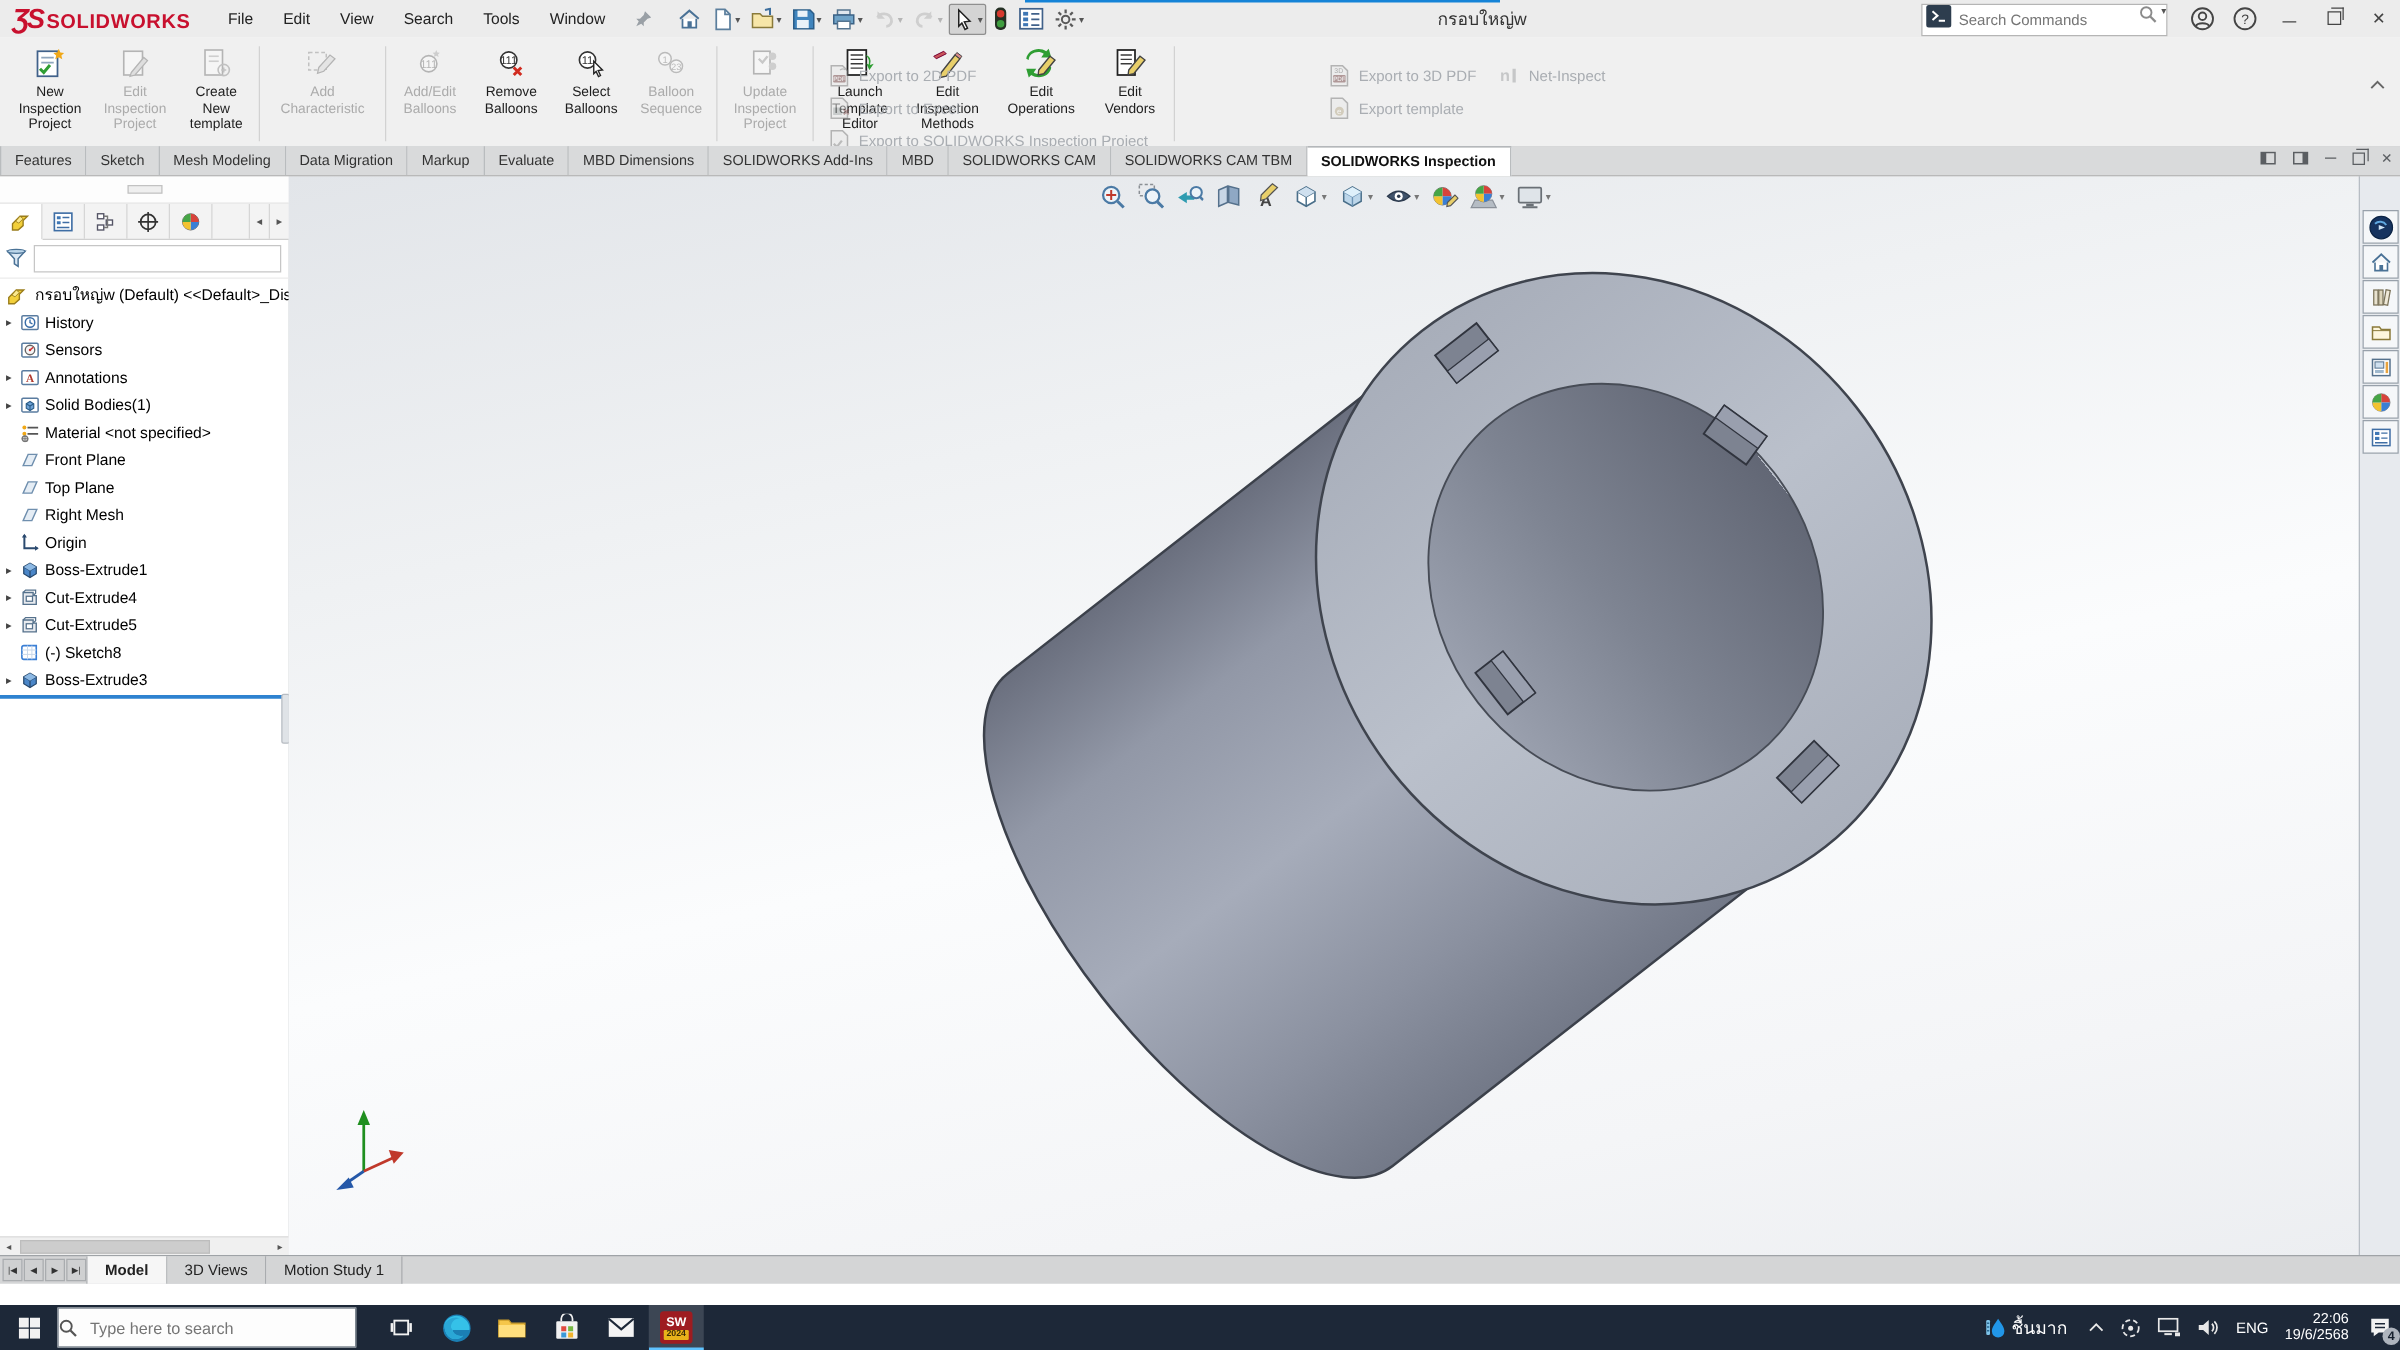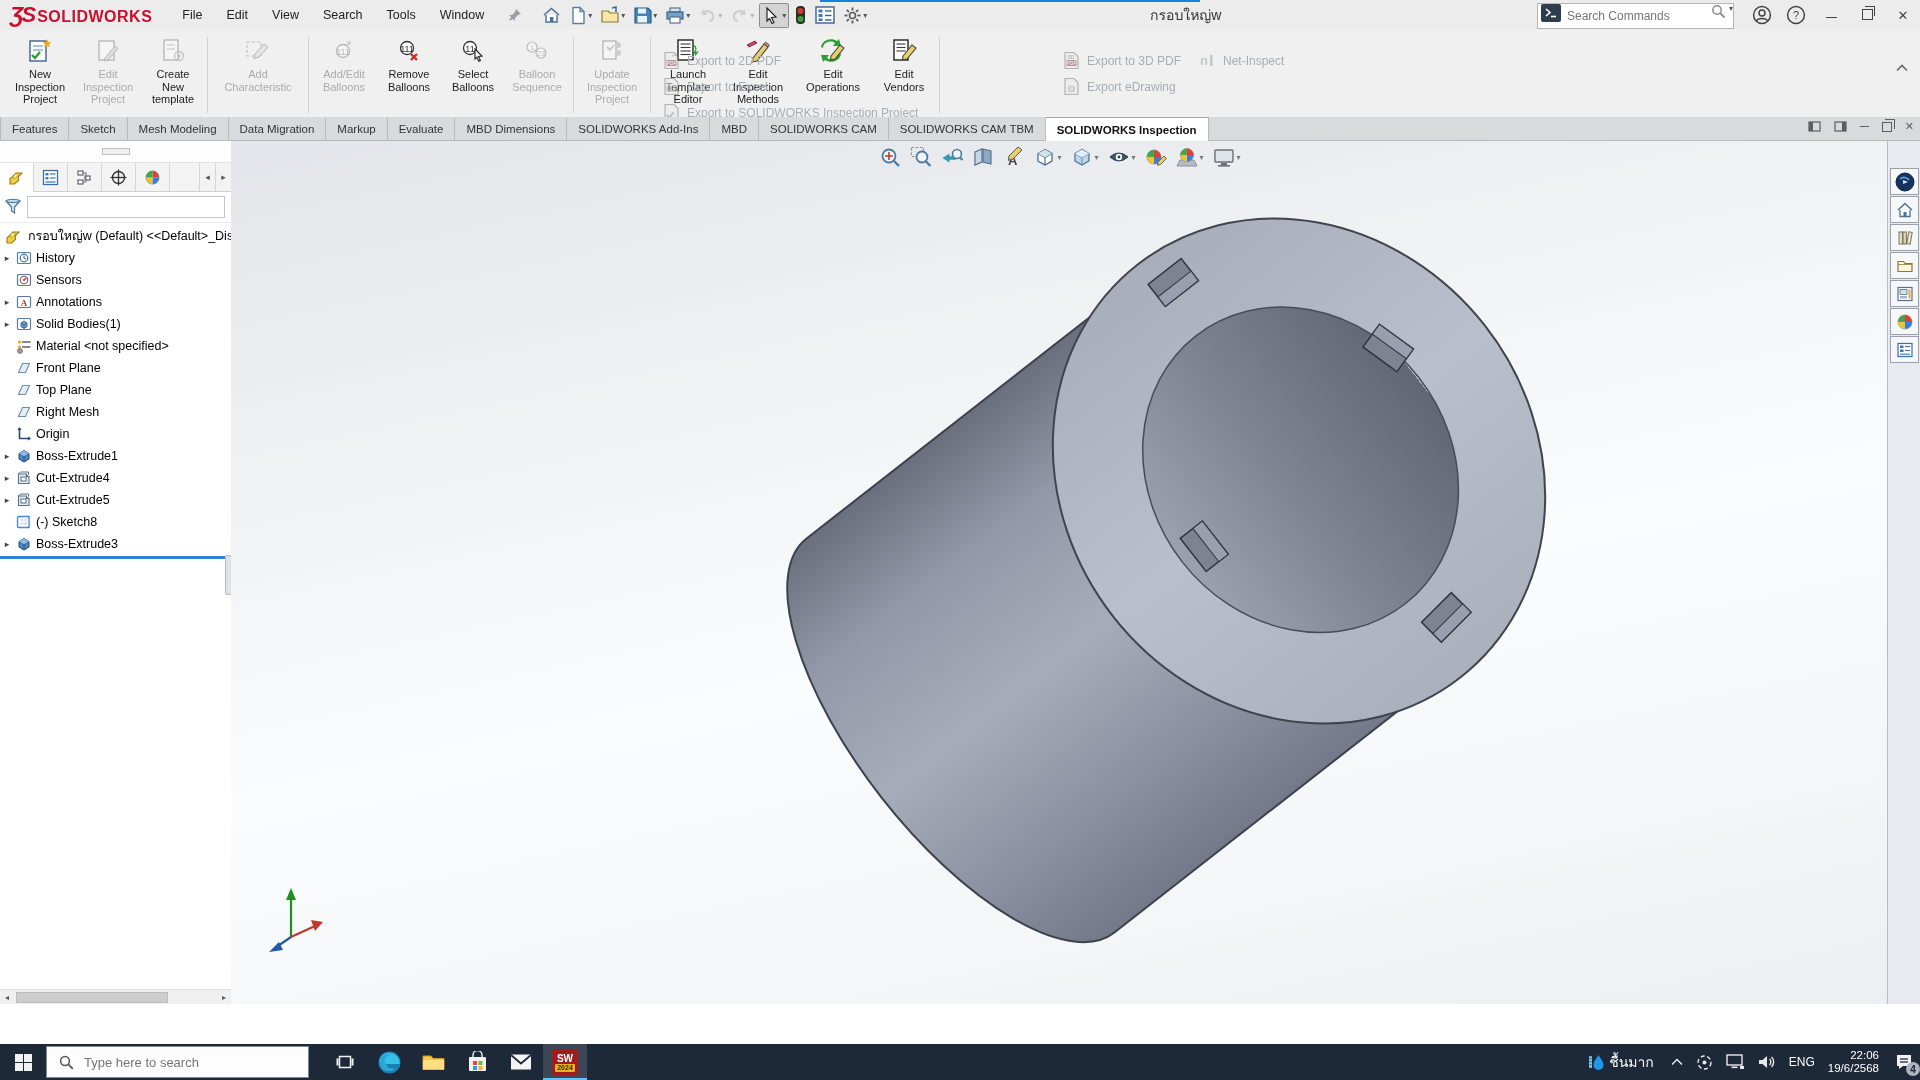--- a/index.html
+++ b/index.html
@@ -106,21 +106,21 @@
   
   .statusbar{position:absolute;left:0;top:1026px;width:100%;height:18px;background:#f1f1f1;border-top:1px solid #cfcfcf;display:flex;align-items:center;font-size:12px;color:#333}
   .sb-left{margin-left:4px}
   .sb-right{position:absolute;right:6px;display:flex;align-items:center;gap:16px}
   .sb-units{display:flex;align-items:center;gap:8px;color:#222}
   .sb-caret{font-size:8px;color:#555}
 
   
   .taskbar{position:absolute;left:0;top:1044px;width:100%;height:36px;background:#1d2838;display:flex;align-items:center;color:#eee}
   .tk-start{width:46px;height:36px;display:flex;align-items:center;justify-content:center}
-  .tk-search{width:237px;height:30px;background:#fdfdfd;border:1px solid #7e8791;display:flex;align-items:center;gap:8px;padding:0 12px}
+  .tk-search{width:237px;height:30px;background:#fdfdfd;border:1px solid #7e8791;display:flex;align-items:center;gap:8px;padding:0 0}
   .tk-search input{border:0;outline:0;flex:1;font-size:13px;color:#333;background:transparent;font-family:inherit;min-width:0}
   .tk-apps{display:flex;align-items:center;margin-left:14px}
   .tk-app{width:44px;height:36px;display:flex;align-items:center;justify-content:center}
   .tk-app.active{background:rgba(255,255,255,.14);box-shadow:inset 0 -2px 0 #5fc3ff}
   .tk-right{position:absolute;right:4px;display:flex;align-items:center;gap:13px;height:36px}
   .tk-weather{display:flex;align-items:center;gap:5px;font-size:14px;color:#fff;padding:0 4px}
   .tk-chev{color:#ddd;font-size:12px}
   .tk-lang{font-size:12px;color:#fff}
   .tk-clock{font-size:11.5px;line-height:13px;color:#fff;text-align:right}
   .tk-notif{position:relative;width:24px;height:24px;display:flex;align-items:center;justify-content:center}
@@ -486,21 +486,21 @@
             <text x="9" y="7.5" text-anchor="middle" font-size="5.5" fill="#666" font-family="Liberation Sans, sans-serif">3D</text>
           </svg>
         <span class="exp-txt">Export to 3D PDF</span>
       </div>
       <div class="exp-btn">
         <svg width="19" height="19" viewBox="0 0 19 19">
             <path d="M3 1.5 h9 l4 4 v12 h-13z" fill="#e9e9e9" stroke="#777" stroke-width="1.2"></path>
             <circle cx="9.5" cy="12" r="3.6" fill="#b8860b" opacity=".65"></circle>
             <text x="9.5" y="14.3" text-anchor="middle" font-size="6.5" fill="#fff" font-family="Liberation Sans, sans-serif">e</text>
           </svg>
-        <span class="exp-txt">Export eDrawing</span>
+        <span class="exp-txt">Export template</span>
       </div>
     </div>
     <div class="exp-col" style="left:1198px">
       <div class="exp-btn">
         <svg width="19" height="17" viewBox="0 0 19 17">
             <text x="2" y="13" font-size="13" font-weight="bold" fill="#9aa0a6" font-family="Liberation Sans, sans-serif">n</text>
             <rect x="12" y="3" width="2.6" height="11" fill="#9aa0a6"></rect>
           </svg>
         <span class="exp-txt">Net-Inspect</span>
       </div>
@@ -976,20 +976,31 @@
               <line x1="9" y1="5.5" x2="14" y2="5.5" stroke="#3f6ea5" stroke-width="1.1"></line>
               <rect x="4" y="8.5" width="3.5" height="2.5" fill="#3f77b5"></rect>
               <line x1="9" y1="9.5" x2="14" y2="9.5" stroke="#3f6ea5" stroke-width="1.1"></line>
               <line x1="4" y1="13.2" x2="14" y2="13.2" stroke="#3f6ea5" stroke-width="1.1"></line>
             </svg>
           </span>
       </div>
     </div>
   </div>
 
+  <div class="doctabs">
+    <span class="dnav">
+      <span class="dnav-btn">|◀</span>
+      <span class="dnav-btn">◀</span>
+      <span class="dnav-btn">▶</span>
+      <span class="dnav-btn">▶|</span>
+    </span>
+    <span class="dtab active">Model</span>
+    <span class="dtab">3D Views</span>
+    <span class="dtab">Motion Study 1</span>
+  </div>
 
 
   <div class="taskbar">
     <span class="tk-start">
         <svg width="17" height="17" viewBox="0 0 17 17">
           <rect x="0" y="0" width="8" height="8" fill="#f2f2f2"></rect>
           <rect x="9" y="0" width="8" height="8" fill="#f2f2f2"></rect>
           <rect x="0" y="9" width="8" height="8" fill="#f2f2f2"></rect>
           <rect x="9" y="9" width="8" height="8" fill="#f2f2f2"></rect>
         </svg>

